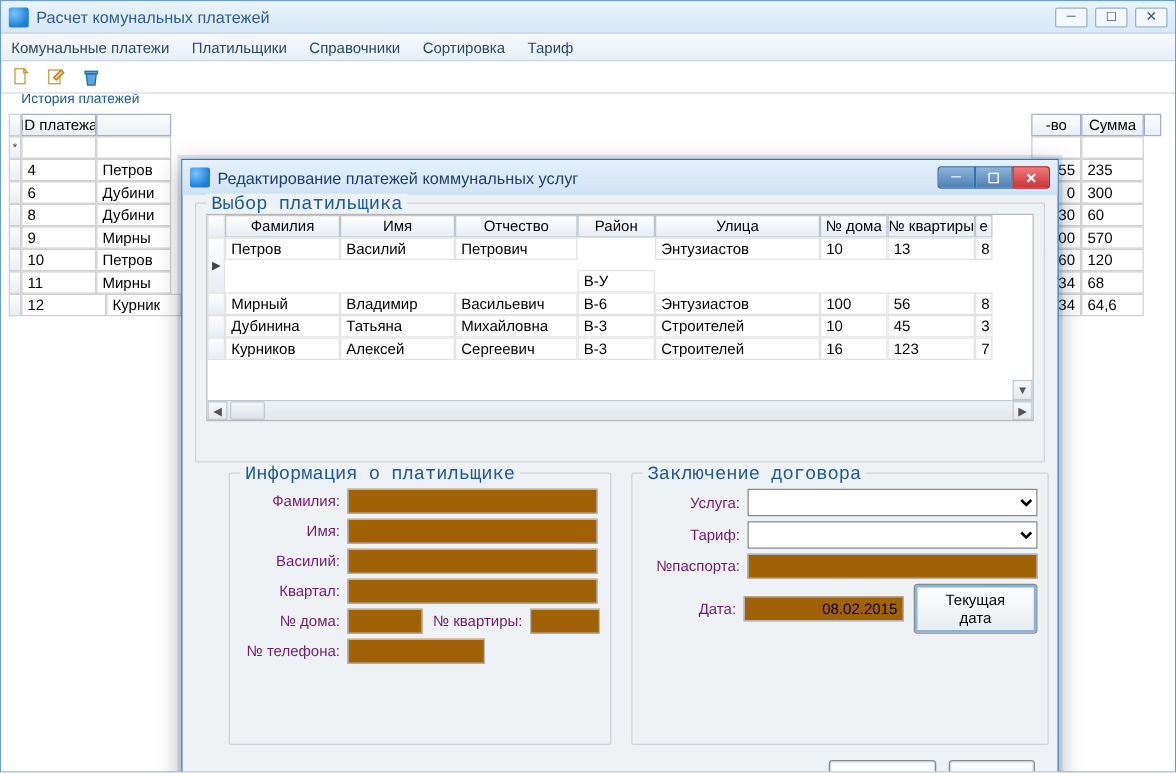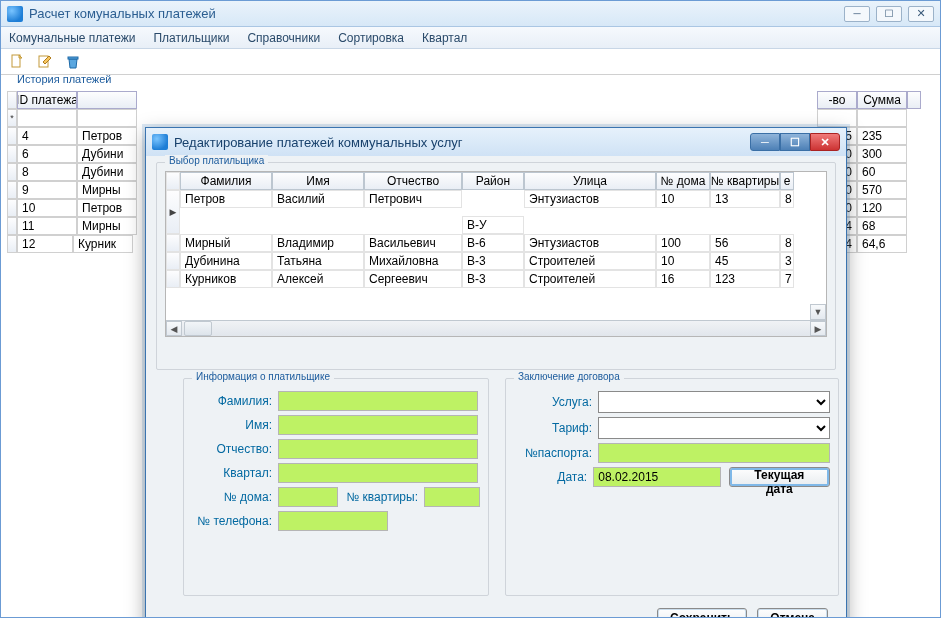--- a/index.html
+++ b/index.html
@@ -43,40 +43,40 @@
   .dlg-titlebar .title { margin-left:6px; color:#18416c; font-size:13px; }
   .dlg-winbtns { margin-left:auto; display:flex; }
   .dlg-wb { width:30px; height:18px; display:flex;align-items:center;justify-content:center; color:#fff; font-size:11px; font-weight:bold; }
   .dlg-wb.min { background:linear-gradient(#8fb4da,#4d80b6); border-radius:3px 0 0 3px; border:1px solid #3a6fa6;}
   .dlg-wb.max { background:linear-gradient(#8fb4da,#4d80b6); border-left:0; border:1px solid #3a6fa6;}
   .dlg-wb.cls { background:linear-gradient(#f07a7a,#c33); border-radius:0 3px 3px 0; border:1px solid #a22;}
 
   .dlg-body { flex:1; padding:6px 10px 10px 10px; display:flex; flex-direction:column; }
 
   .fieldset { border:1px solid #cfd4da; border-radius:2px; padding:8px; margin-bottom:8px; position:relative; }
-  .fieldset .legend { position:absolute; top:-8px; left:8px; background:#eef2f5; padding:0 4px; color:#1a5a9c; font-size:10px; }
+  .fieldset .legend { position:absolute; top:-8px; left:8px; background:#eef2f5; padding:0 4px; color:#1a5a9c; font-size:15px;font-family:Liberation Mono, monospace; }
 
   .payer-table { border:1px solid #b6b6b6; background:#fff; height:166px; position:relative; }
   .payer-head, .payer-row { display:flex; }
   .pcell-h { height:18px; border:1px solid #bcc6d0; background:linear-gradient(#fdfdfe,#e9eef5); display:flex;align-items:center;justify-content:center; padding:0 4px; overflow:hidden;white-space:nowrap; }
   .pcell { height:18px; border:1px solid #e3e3e3; padding:0 4px; display:flex; align-items:center; overflow:hidden; white-space:nowrap; background:#fff; }
   .row-handle { width:14px; border:1px solid #e3e3e3; background:linear-gradient(#fdfdfe,#e9eef5); display:flex;align-items:center;justify-content:center; font-size:9px; color:#444;}
   .hscroll { position:absolute; left:0; right:0; bottom:0; height:16px; background:linear-gradient(#f0f2f5,#e1e6ec); border-top:1px solid #c0c8d0; display:flex; }
   .hscroll .arrow { width:16px; height:100%; background:linear-gradient(#f7f9fb,#e4e9ef); border:1px solid #c0c8d0; display:flex;align-items:center;justify-content:center; font-size:9px;color:#555;}
   .hscroll .thumb { width:28px; margin-left:2px; background:linear-gradient(#f2f5f8,#dde4eb); border:1px solid #c0c8d0; border-radius:2px; }
   .vscroll-down { position:absolute; right:0; bottom:16px; width:16px; height:16px; background:linear-gradient(#f7f9fb,#e4e9ef); border:1px solid #c0c8d0; display:flex;align-items:center;justify-content:center;font-size:9px;color:#555;}
 
   .two-col { display:flex; gap:16px;padding-left:27px; }
   .form-col { flex:1; }
   .form-row { display:flex; align-items:center; margin:4px 0; }
-  .form-row label { width:80px; text-align:right; margin-right:6px; color:#0369a1; }
+  .form-row label { width:80px; text-align:right; margin-right:6px; color:#701a75; }
   .form-row.narrow label { width:78px; }
-  input.text { height:20px; border:1px solid #b5b5b5; background:#bef264; padding:0 4px; }
+  input.text { height:20px; border:1px solid #b5b5b5; background:#a16207; padding:0 4px;text-align:right; }
   select.combo { height:22px; border:1px solid #8a8a8a; background:#fff; width:232px; }
-  .btn { height:20px; padding:0 12px; border:1px solid #8a8a8a; border-radius:3px; background:linear-gradient(#fefefe,#e8ecef); box-shadow:0 0 0 1px #c9dceb inset;font-weight:bold; }
+  .btn { height:40px; padding:0 12px; border:1px solid #8a8a8a; border-radius:3px; background:linear-gradient(#fefefe,#e8ecef); box-shadow:0 0 0 1px #c9dceb inset; }
   .btn.primary { box-shadow:0 0 0 2px #7fb8e8 inset; }
 
   .dlg-actions { display:flex; justify-content:flex-end; gap:10px; padding:4px 8px 0 0; }
 
 </style>
 </head>
 <body>
 
 <div class="main-window">
   <div class="main-titlebar">
@@ -87,21 +87,21 @@
       <div class="wbtn">☐</div>
       <div class="wbtn close">✕</div>
     </div>
   </div>
 
   <div class="menubar">
     <span>Комунальные платежи</span>
     <span>Платильщики</span>
     <span>Справочники</span>
     <span>Сортировка</span>
-    <span>Квартал</span>
+    <span>Тариф</span>
   </div>
 
   <div class="toolbar">
     <div class="tbtn">
       <svg viewBox="0 0 16 16">
           <rect x="3" y="1" width="8" height="12" fill="#fff" stroke="#c49a3a"></rect>
           <path d="M10 1 L13 4 L10 4 Z" fill="#f4d27a" stroke="#c49a3a"></path>
         </svg>
     </div>
     <div class="tbtn">
@@ -161,21 +161,21 @@
             </div>
           <div class="hist-row">
               <div class="hist-cell" style="width:60px">10</div>
               <div class="hist-cell" style="width:60px">Петров</div>
             </div>
           <div class="hist-row">
               <div class="hist-cell" style="width:60px">11</div>
               <div class="hist-cell" style="width:60px">Мирны</div>
             </div>
           <div class="hist-row">
-              <div class="hist-cell" style="width:56px">12</div>
+              <div class="hist-cell" style="width:68px">12</div>
               <div class="hist-cell" style="width:60px">Курник</div>
             </div>
         </div>
         <div style="width:680px"></div>
         <div class="hist-right">
           <div class="hist-head">
             <div class="hist-cell-h" style="width:40px">-во</div>
             <div class="hist-cell-h" style="width:50px">Сумма</div>
             <div class="hist-cell-h" style="width:14px"></div>
           </div>
@@ -302,21 +302,21 @@
             <div class="legend">Информация о платильщике</div>
             <div class="form-row">
                 <label>Фамилия:</label>
                 <input class="text" style="width: 200px;">
               </div>
             <div class="form-row">
                 <label>Имя:</label>
                 <input class="text" style="width: 200px;">
               </div>
             <div class="form-row">
-                <label>Отчество:</label>
+                <label>Василий:</label>
                 <input class="text" style="width: 200px;">
               </div>
             <div class="form-row">
                 <label>Квартал:</label>
                 <input class="text" style="width: 200px;">
               </div>
             <div class="form-row">
                <label>№ дома:</label>
                <input class="text" style="width: 60px;">
                <label style="width:74px;text-align:right;margin:0 6px">№ квартиры:</label>

